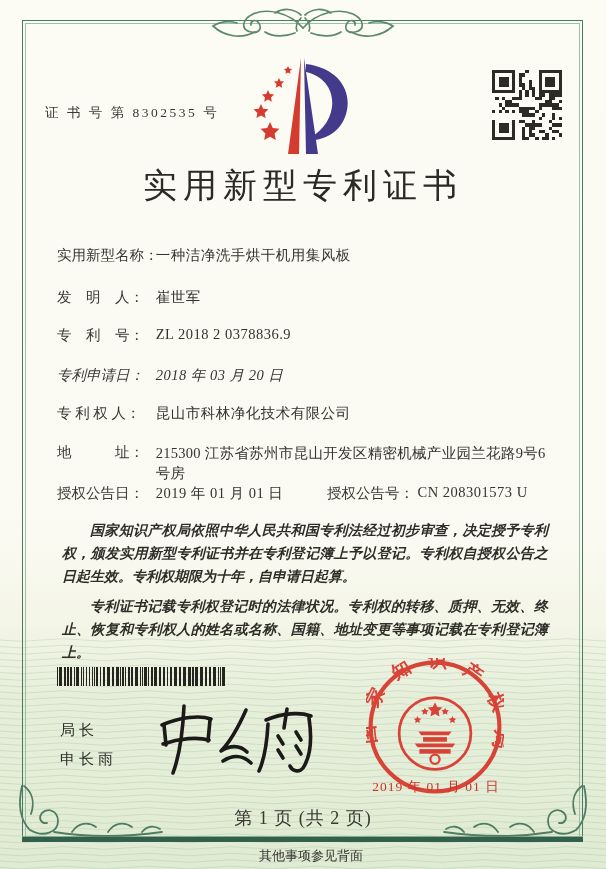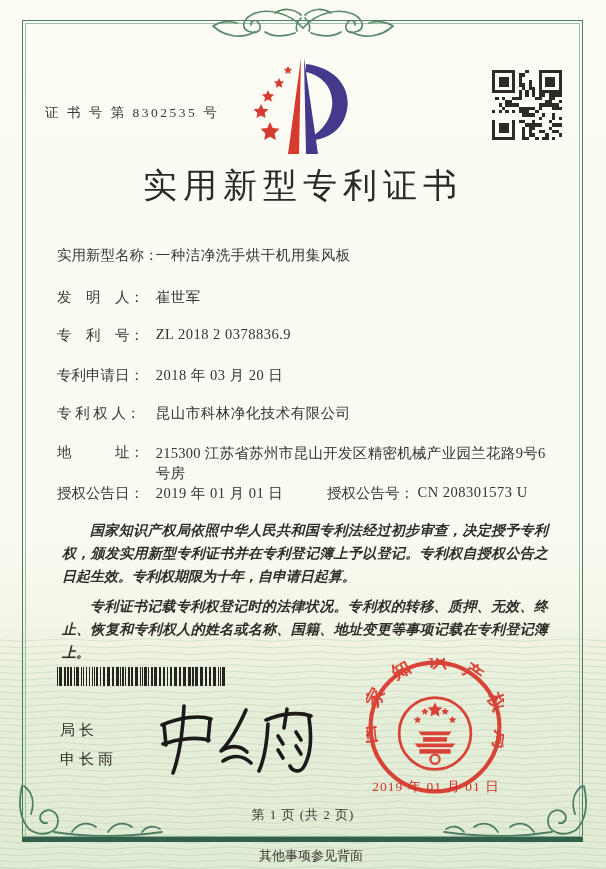--- a/index.html
+++ b/index.html
@@ -17,21 +17,21 @@
   .title{left:0;top:163px;width:100%;text-align:center;font-size:34px;font-weight:normal;letter-spacing:6px;color:#2b2a26;z-index:2;}
   .row{left:57px;font-size:14.5px;z-index:2;white-space:nowrap;}
   .row .lbl{display:inline-block;width:95px;color:#3a3833;vertical-align:top;}
   .row .val{display:inline-block;color:#35332e;letter-spacing:.5px;vertical-align:top;}
   .row .val.wrap{white-space:normal;width:392px;line-height:20px;letter-spacing:.3px;}
   .row .pair2{margin-left:40px;}
   .paras{left:55px;top:512px;width:500px;font-size:14px;line-height:23px;font-style:italic;color:#2f2d28;text-align:justify;z-index:2;}
   .paras p{margin:7px;text-indent:2em;font-weight:bold;}
   .director{left:60px;font-size:15px;letter-spacing:4px;color:#2e2c28;z-index:2;}
   .seal-date{left:358px;top:778px;width:156px;text-align:center;color:#cf3227;font-size:13.5px;letter-spacing:1px;z-index:3;}
-  .page-info{left:0;top:806px;width:100%;text-align:center;font-size:13px;letter-spacing:1px;color:#3a3833;z-index:3;}
+  .page-info{left:0;top:806px;width:100%;text-align:center;font-size:18px;letter-spacing:1px;color:#3a3833;z-index:3;}
   .back-note{left:8px;top:847px;width:100%;text-align:center;font-size:13px;color:#343230;z-index:3;}
   svg{display:block;}
   .z2{z-index:2;} .z3{z-index:3;}
 </style>
 </head>
 <body>
 
 <div class="page">
 
   <div class="abs" style="left:0;top:636px;z-index:0;">
@@ -353,21 +353,21 @@
     <span class="val">一种洁净洗手烘干机用集风板</span>
   </div>
   <div class="abs row" style="top:288px;">
     <span class="lbl">发　明　人：</span>
     <span class="val">崔世军</span>
   </div>
   <div class="abs row" style="top:326px;">
     <span class="lbl">专　利　号：</span>
     <span class="val">ZL 2018 2 0378836.9</span>
   </div>
-  <div class="abs row" style="top:366px;">
+  <div class="abs row" style="top:366px;font-style:italic;">
     <span class="lbl">专利申请日：</span>
     <span class="val">2018 年 03 月 20 日</span>
   </div>
   <div class="abs row" style="top:404px;">
     <span class="lbl">专 利 权 人：</span>
     <span class="val">昆山市科林净化技术有限公司</span>
   </div>
   <div class="abs row" style="top:443px;">
     <span class="lbl">地　　　址：</span>
     <span class="val wrap">215300 江苏省苏州市昆山开发区精密机械产业园兰花路9号6号房</span>

